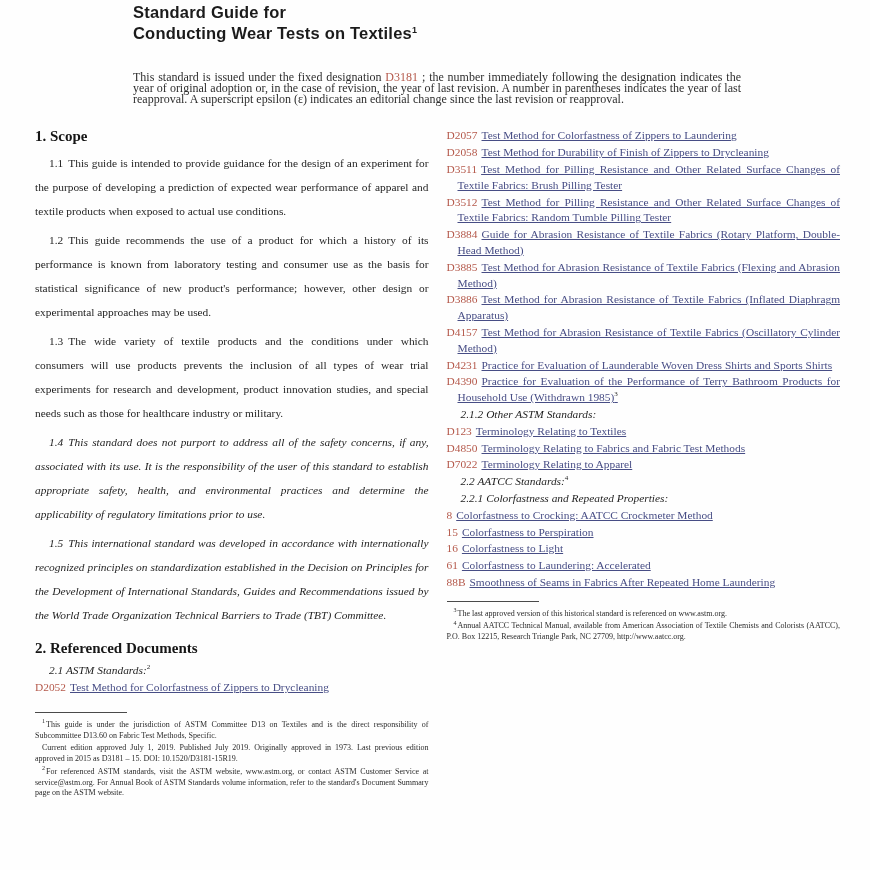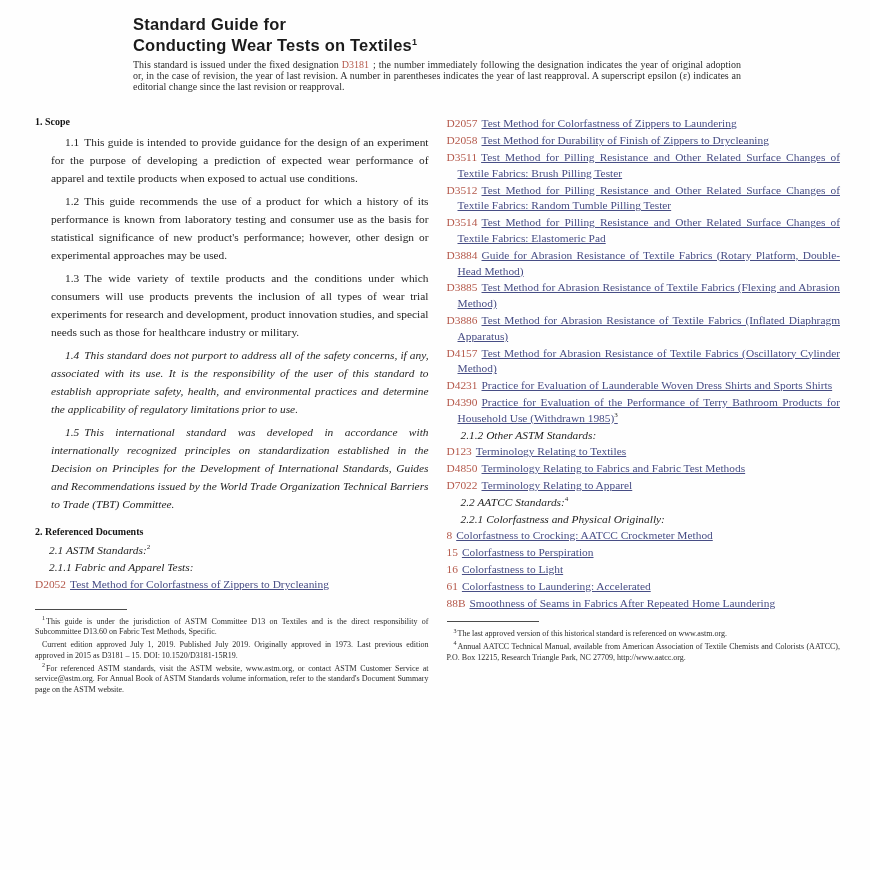--- a/index.html
+++ b/index.html
@@ -1,32 +1,32 @@
 <!DOCTYPE html>
 <html><head>
 <meta charset="utf-8">
 <style>
   html,body{margin:0;padding:0;background:#ffffff;}
   body{width:870px;height:870px;overflow:hidden;position:relative;
        font-family:"Liberation Serif", serif;color:#1e1e1e;}
-  .page{width:870px;height:870px;box-sizing:border-box;padding:14px 30px 0 35px;background:#fefefe;}
+  .page{width:870px;height:870px;box-sizing:border-box;padding:2px 30px 0 35px;background:#fefefe;}
   
   .titleblock{margin-left:98px;}
   .title{font-family:"Liberation Sans", sans-serif;font-weight:bold;
          font-size:16.5px;line-height:21px;color:#1b1b1b;letter-spacing:.2px;}
   .title sup{font-size:9px;}
-  .boiler{margin:4px 0 0 0;width:608px;font-size:10px;line-height:10.8px;
+  .boiler{margin:28px 0 0 0;width:608px;font-size:12px;line-height:10.8px;
           text-align:justify;color:#2e2e2e;}
   
   .cols{display:flex;gap:18px;margin-top:24px;}
   .col{flex:1;min-width:0;}
-  h2{font-size:10px;margin:0 0 6px 0;color:#161616;font-family:"Liberation Serif", serif;}
+  h2{font-size:15px;margin:0 0 6px 0;color:#161616;font-family:"Liberation Serif", serif;}
   h2.gap-top{margin-top:13px;}
-  .body-p{font-size:11.4px;line-height:18px;text-align:justify;
-          text-indent:14px;margin:0 0 5px 16px;}
+  .body-p{font-size:11.4px;line-height:24px;text-align:justify;
+          text-indent:14px;margin:0 0 5px 0;}
   .body-p.em{font-style:italic;}
   .pnum{margin-right:5px;}
   .subhead{font-size:11.4px;line-height:15.8px;font-style:italic;
            text-indent:14px;margin:0 0 1px 0;}
   .subhead sup{font-size:7px;font-style:normal;}
   .ref{font-size:11.4px;line-height:15.8px;text-align:justify;
        margin:0 0 1px 0;padding-left:11px;text-indent:-11px;}
   .desig{color:#b4584a;text-decoration:none;margin-right:4px;cursor:pointer;}
   .rtitle{color:#474d85;text-decoration:underline;cursor:pointer;}
   .rtitle sup{font-size:7px;color:#2e2e2e;text-decoration:none;}
@@ -58,52 +58,50 @@
       <h2>1. Scope</h2>
 
       <p class="body-p"><span class="pnum">1.1</span><span>This guide is intended to provide guidance for the design of an experiment for the purpose of developing a prediction of expected wear performance of apparel and textile products when exposed to actual use conditions.</span></p>
       <p class="body-p"><span class="pnum">1.2</span><span>This guide recommends the use of a product for which a history of its performance is known from laboratory testing and consumer use as the basis for statistical significance of new product's performance; however, other design or experimental approaches may be used.</span></p>
       <p class="body-p"><span class="pnum">1.3</span><span>The wide variety of textile products and the conditions under which consumers will use products prevents the inclusion of all types of wear trial experiments for research and development, product innovation studies, and special needs such as those for healthcare industry or military.</span></p>
       <p class="body-p em"><span class="pnum">1.4</span><span>This standard does not purport to address all of the safety concerns, if any, associated with its use. It is the responsibility of the user of this standard to establish appropriate safety, health, and environmental practices and determine the applicability of regulatory limitations prior to use.</span></p>
       <p class="body-p em"><span class="pnum">1.5</span><span>This international standard was developed in accordance with internationally recognized principles on standardization established in the Decision on Principles for the Development of International Standards, Guides and Recommendations issued by the World Trade Organization Technical Barriers to Trade (TBT) Committee.</span></p>
 
       <h2 class="gap-top">2. Referenced Documents</h2>
       <p class="subhead"><span>2.1 ASTM Standards:</span><sup>2</sup></p>
-      <p class="subhead">2.1.1 Fabric and Apparel Tests:</p>
 
       <p class="ref"><a class="desig">D2052</a><a class="rtitle">Test Method for Colorfastness of Zippers to Drycleaning</a></p>
 
       <div class="fnblock">
         <div class="fnrule"></div>
         <p class="fn"><sup>1</sup><span>This guide is under the jurisdiction of ASTM Committee D13 on Textiles and is the direct responsibility of Subcommittee D13.60 on Fabric Test Methods, Specific.</span></p>
         <p class="fn"><span>Current edition approved July 1, 2019. Published July 2019. Originally approved in 1973. Last previous edition approved in 2015 as D3181 – 15. DOI: 10.1520/D3181-15R19.</span></p>
         <p class="fn"><sup>2</sup><span>For referenced ASTM standards, visit the ASTM website, www.astm.org, or contact ASTM Customer Service at service@astm.org. For Annual Book of ASTM Standards volume information, refer to the standard's Document Summary page on the ASTM website.</span></p>
       </div>
     </div>
 
     <div class="col">
       <p class="ref"><a class="desig">D2057</a><a class="rtitle">Test Method for Colorfastness of Zippers to Laundering</a></p>
       <p class="ref"><a class="desig">D2058</a><a class="rtitle">Test Method for Durability of Finish of Zippers to Drycleaning</a></p>
       <p class="ref"><a class="desig">D3511</a><a class="rtitle">Test Method for Pilling Resistance and Other Related Surface Changes of Textile Fabrics: Brush Pilling Tester</a></p>
       <p class="ref"><a class="desig">D3512</a><a class="rtitle">Test Method for Pilling Resistance and Other Related Surface Changes of Textile Fabrics: Random Tumble Pilling Tester</a></p>
-      <p class="ref"><a class="desig">D3514</a><a class="rtitle">Test Method for Pilling Resistance and Other Related Surface Changes of Textile Fabrics: Elastomeric Pad</a></p>
       <p class="ref"><a class="desig">D3884</a><a class="rtitle">Guide for Abrasion Resistance of Textile Fabrics (Rotary Platform, Double-Head Method)</a></p>
       <p class="ref"><a class="desig">D3885</a><a class="rtitle">Test Method for Abrasion Resistance of Textile Fabrics (Flexing and Abrasion Method)</a></p>
       <p class="ref"><a class="desig">D3886</a><a class="rtitle">Test Method for Abrasion Resistance of Textile Fabrics (Inflated Diaphragm Apparatus)</a></p>
       <p class="ref"><a class="desig">D4157</a><a class="rtitle">Test Method for Abrasion Resistance of Textile Fabrics (Oscillatory Cylinder Method)</a></p>
       <p class="ref"><a class="desig">D4231</a><a class="rtitle">Practice for Evaluation of Launderable Woven Dress Shirts and Sports Shirts</a></p>
       <p class="ref"><a class="desig">D4390</a><a class="rtitle"><span>Practice for Evaluation of the Performance of Terry Bathroom Products for Household Use (Withdrawn 1985)</span><sup>3</sup></a></p>
 
       <p class="subhead">2.1.2 Other ASTM Standards:</p>
       <p class="ref"><a class="desig">D123</a><a class="rtitle">Terminology Relating to Textiles</a></p>
       <p class="ref"><a class="desig">D4850</a><a class="rtitle">Terminology Relating to Fabrics and Fabric Test Methods</a></p>
       <p class="ref"><a class="desig">D7022</a><a class="rtitle">Terminology Relating to Apparel</a></p>
 
       <p class="subhead"><span>2.2 AATCC Standards:</span><sup>4</sup></p>
-      <p class="subhead">2.2.1 Colorfastness and Physical Originally:</p>
+      <p class="subhead">2.2.1 Colorfastness and Repeated Properties:</p>
 
       <p class="ref"><a class="desig">8</a><a class="rtitle">Colorfastness to Crocking: AATCC Crockmeter Method</a></p>
       <p class="ref"><a class="desig">15</a><a class="rtitle">Colorfastness to Perspiration</a></p>
       <p class="ref"><a class="desig">16</a><a class="rtitle">Colorfastness to Light</a></p>
       <p class="ref"><a class="desig">61</a><a class="rtitle">Colorfastness to Laundering: Accelerated</a></p>
       <p class="ref"><a class="desig">88B</a><a class="rtitle">Smoothness of Seams in Fabrics After Repeated Home Laundering</a></p>
 
       <div class="fnblock tight">
         <div class="fnrule"></div>
         <p class="fn"><sup>3</sup><span>The last approved version of this historical standard is referenced on www.astm.org.</span></p>

